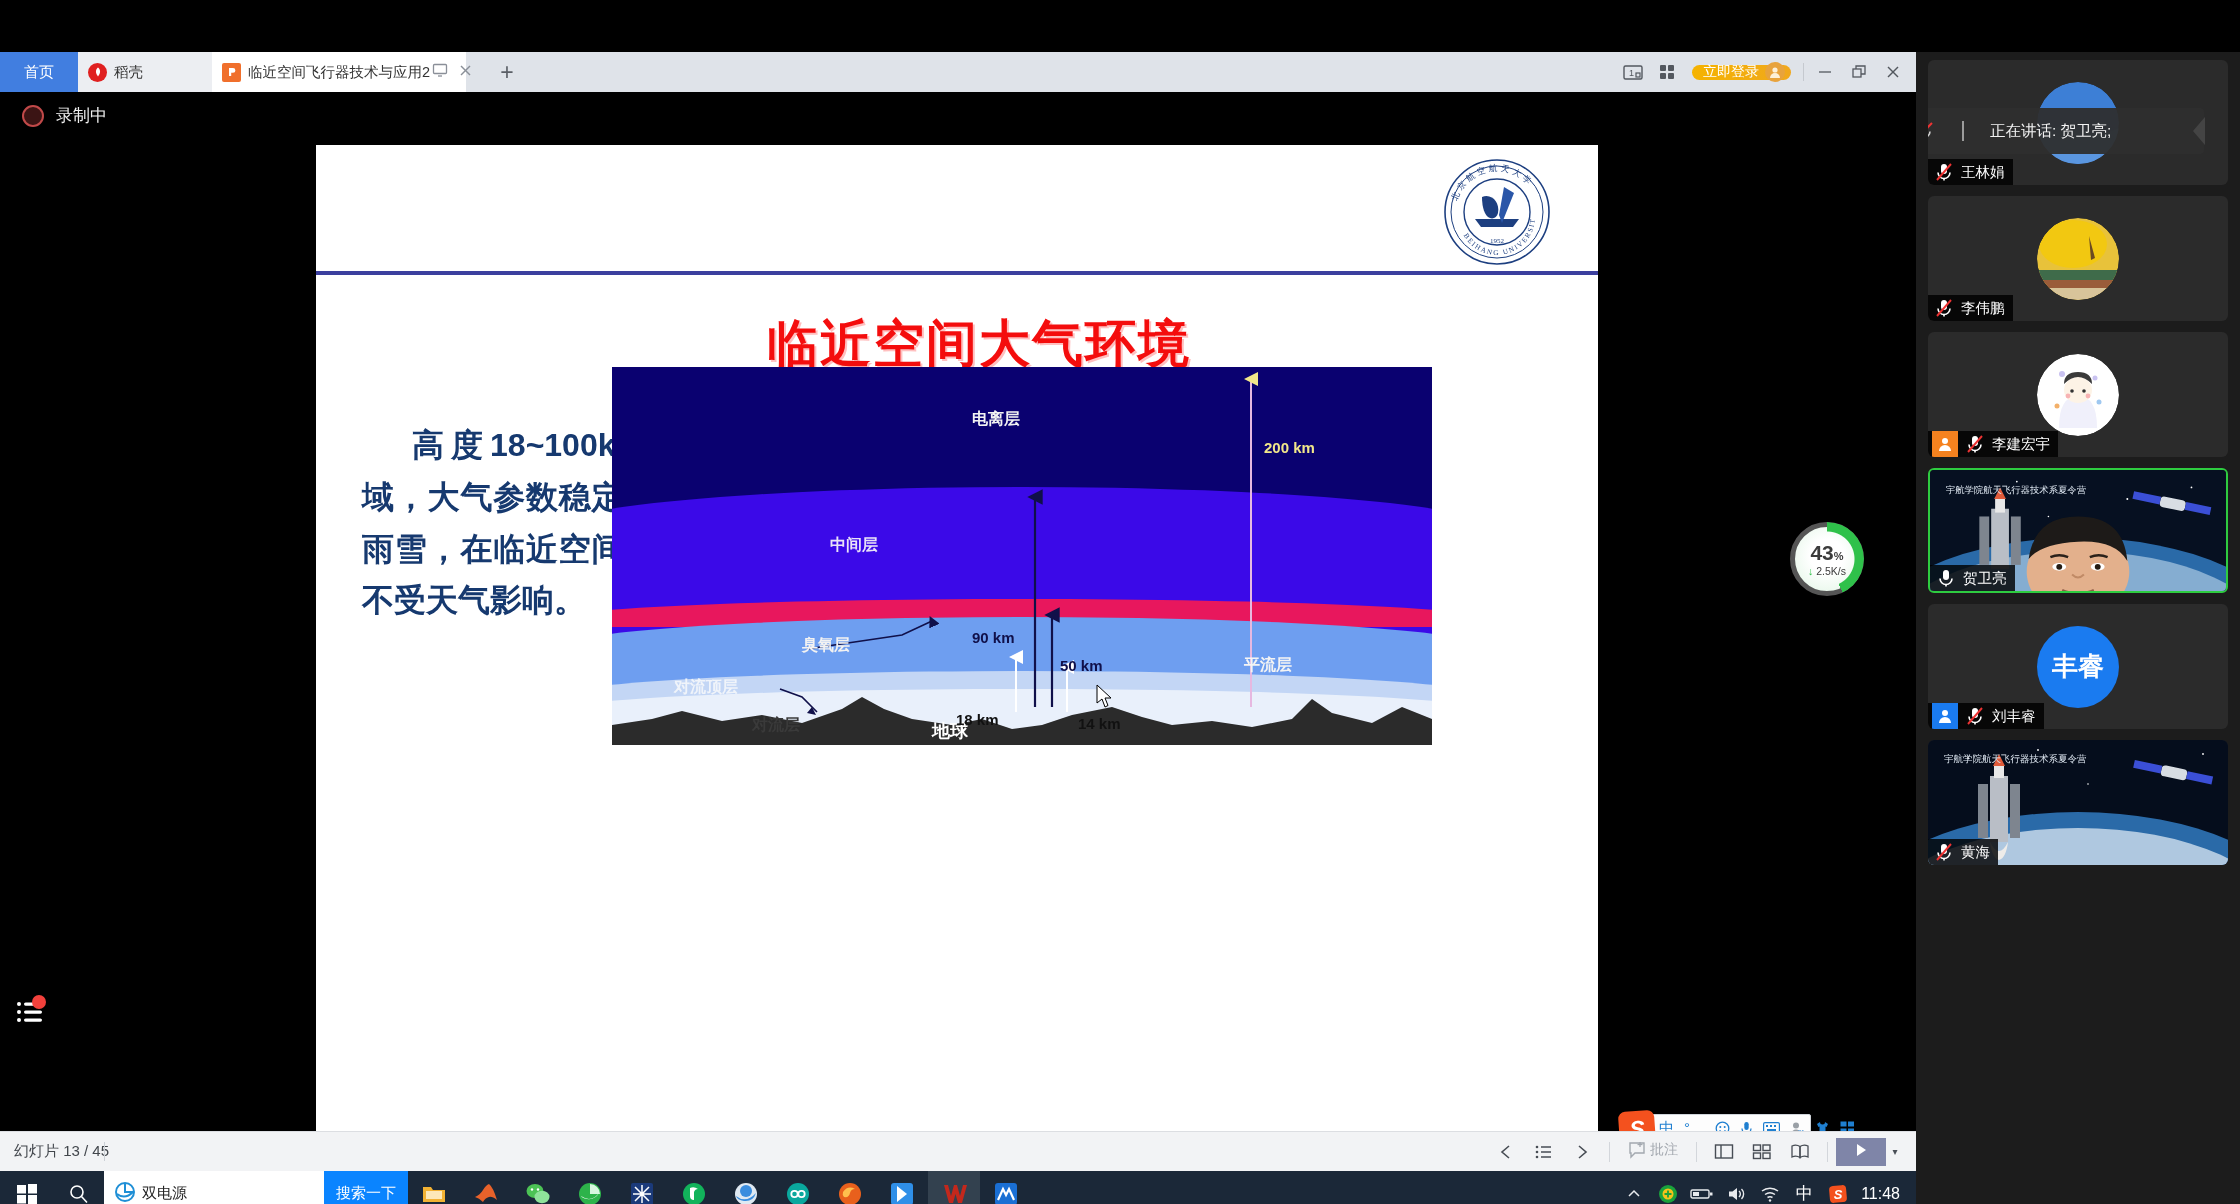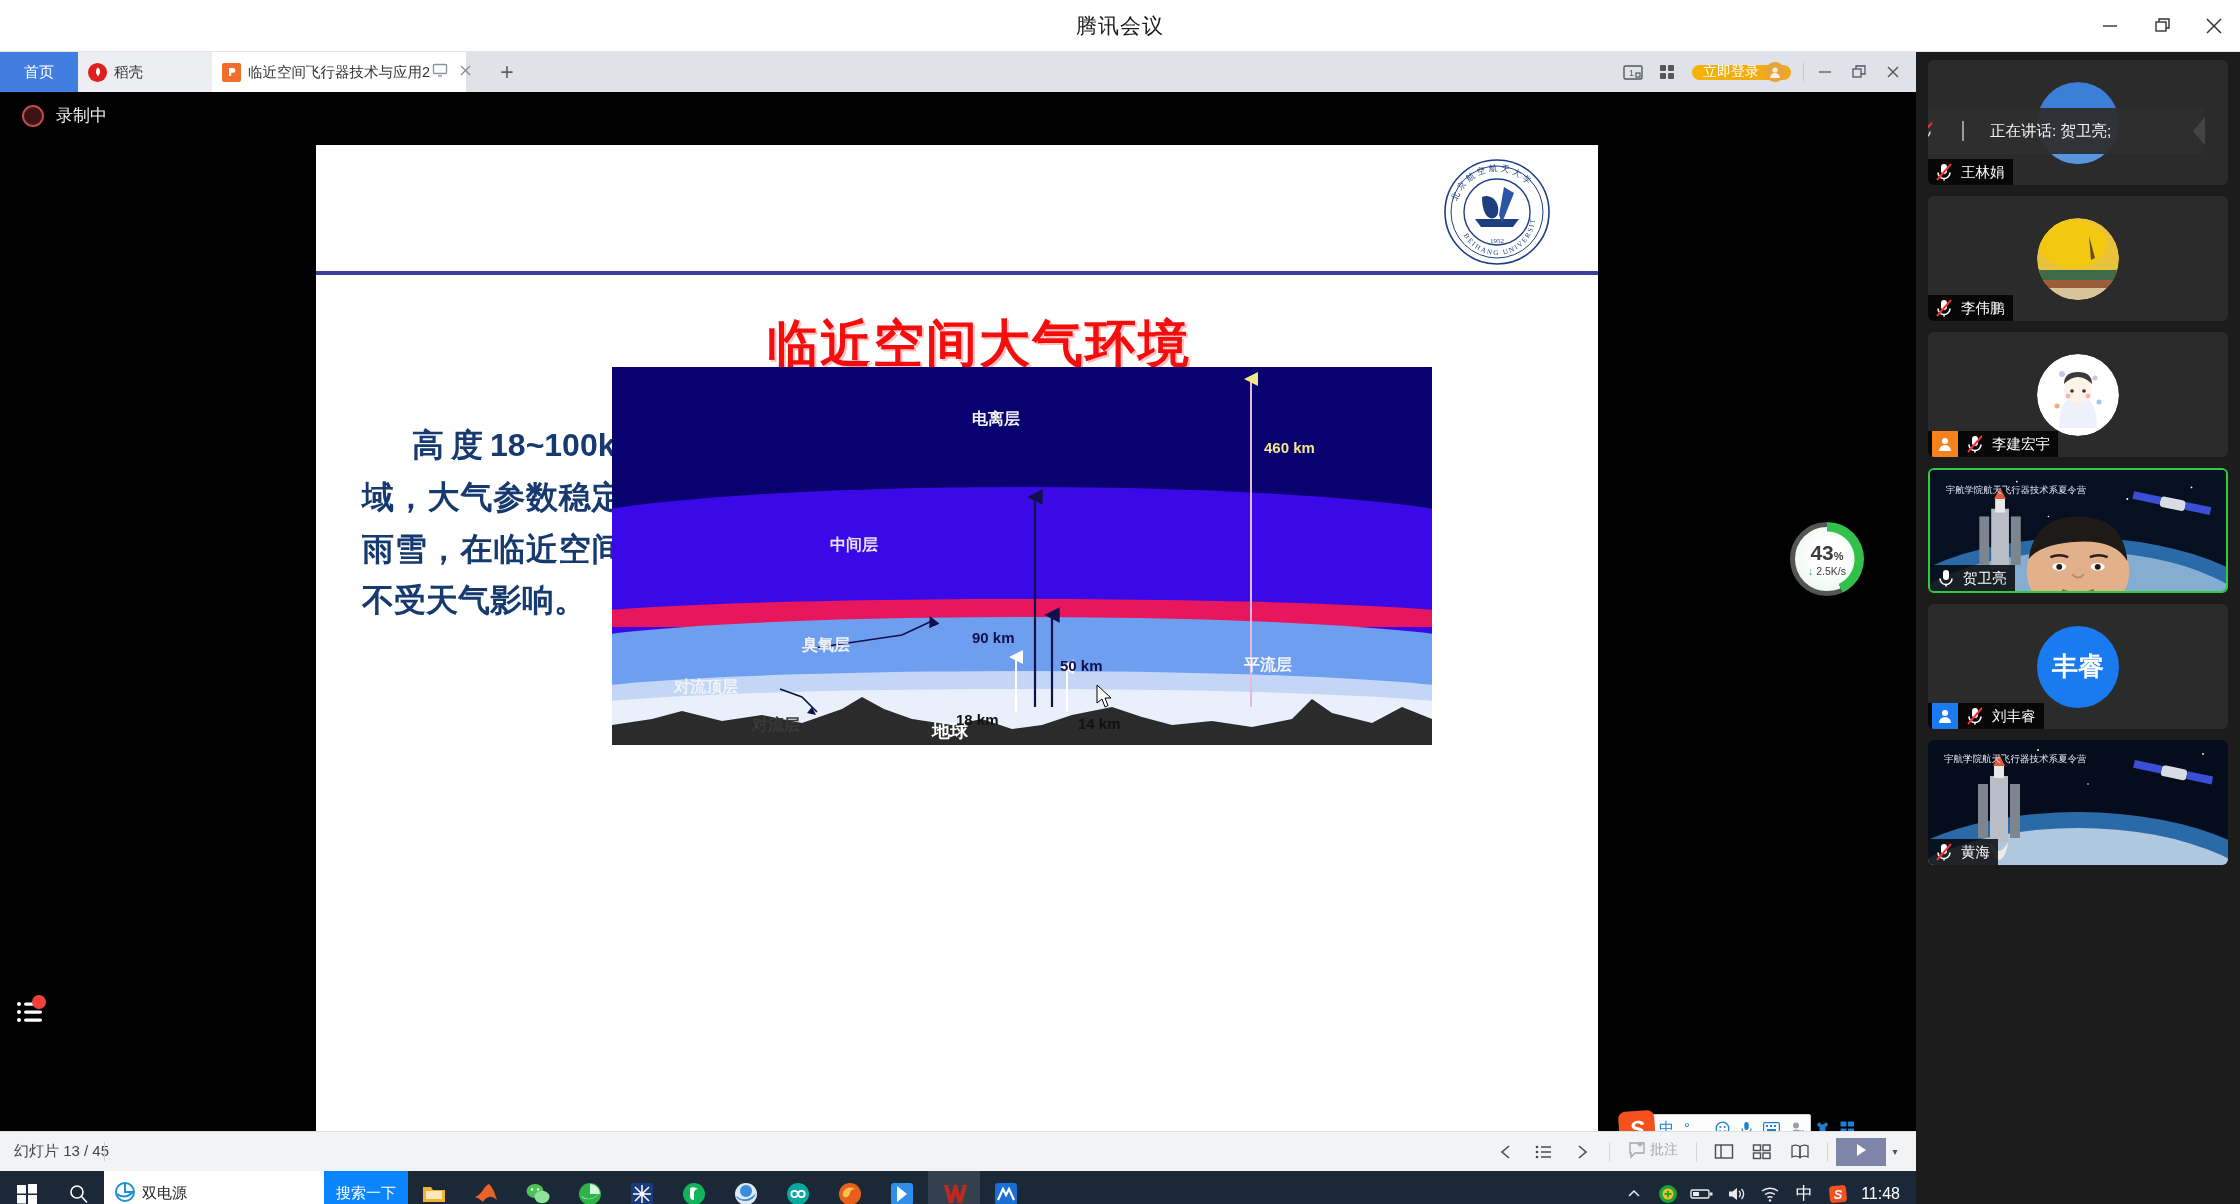--- a/index.html
+++ b/index.html
@@ -167,42 +167,20 @@
   .speed-rate { font-size: 10.5px; color: #3c3c3c; margin-top: 2px; }
 
   
   .cursor { position: absolute; left: 1096px; top: 592px; width: 0; height: 0; z-index: 40; }
 </style>
 </head>
 <body>
 
 <div id="root">
 
-  <div class="tm-titlebar">
-    <div class="tm-title">腾讯会议</div>
-    <div class="tm-wincontrols">
-      <div class="tm-wc">
-        <svg width="20" height="20" viewBox="0 0 20 20">
-            <line x1="3" y1="10" x2="17" y2="10" stroke="#333" stroke-width="1.4"></line>
-          </svg>
-      </div>
-      <div class="tm-wc">
-        <svg width="20" height="20" viewBox="0 0 20 20">
-            <rect x="4" y="6" width="10" height="9" fill="none" stroke="#333" stroke-width="1.4"></rect>
-            <polyline points="7,6 7,3 17,3 17,12 14,12" fill="none" stroke="#333" stroke-width="1.4"></polyline>
-          </svg>
-      </div>
-      <div class="tm-wc">
-        <svg width="22" height="22" viewBox="0 0 22 22">
-            <line x1="4" y1="4" x2="18" y2="18" stroke="#333" stroke-width="1.5"></line>
-            <line x1="18" y1="4" x2="4" y2="18" stroke="#333" stroke-width="1.5"></line>
-          </svg>
-      </div>
-    </div>
-  </div>
 
   <div class="share-area">
 
     <div class="wps-win">
 
       <div class="wps-tabbar">
         <div class="wps-home-tab">
           <span>首页</span>
         </div>
 
@@ -352,21 +330,21 @@
             </svg>
 
             <div class="atmo-lab" style="left:360px; top:42px; color:#f2f2f2;">电离层</div>
             <div class="atmo-lab" style="left:218px; top:168px; color:#e9e2f8;">中间层</div>
             <div class="atmo-lab" style="left:190px; top:268px; color:#f2f2f2;">臭氧层</div>
             <div class="atmo-lab" style="left:632px; top:288px; color:#f4f4f4;">平流层</div>
             <div class="atmo-lab" style="left:62px; top:310px; color:#f0f4fa;">对流顶层</div>
             <div class="atmo-lab" style="left:140px; top:348px; color:#3a3a3a;">对流层</div>
             <div class="atmo-lab" style="left:320px; top:352px; color:#ffffff; font-size:18px;">地球</div>
 
-            <div class="atmo-num" style="left:652px; top:72px; color:#f2e78a;">460 km</div>
+            <div class="atmo-num" style="left:652px; top:72px; color:#f2e78a;">200 km</div>
             <div class="atmo-num" style="left:360px; top:262px; color:#10104a;">90 km</div>
             <div class="atmo-num" style="left:448px; top:290px; color:#10104a;">50 km</div>
             <div class="atmo-num" style="left:344px; top:344px; color:#111;">18 km</div>
             <div class="atmo-num" style="left:466px; top:348px; color:#111;">14 km</div>
           </div>
 
         </div>
 
         <div class="cursor">
           <svg width="18" height="26" viewBox="0 0 18 26">

